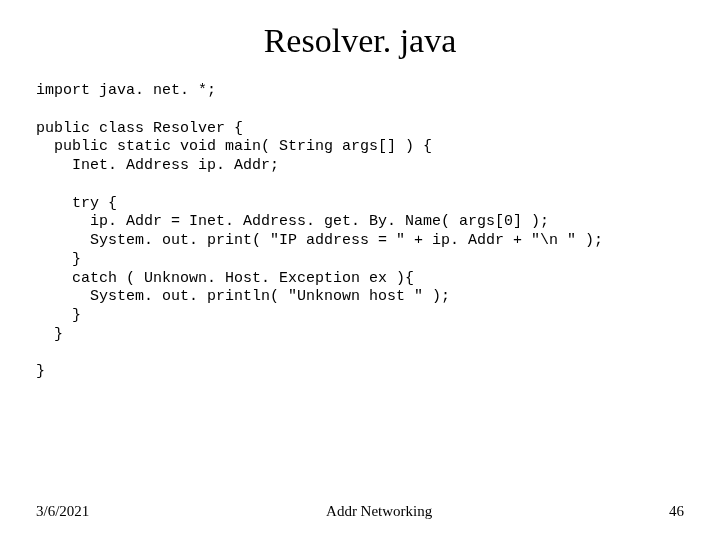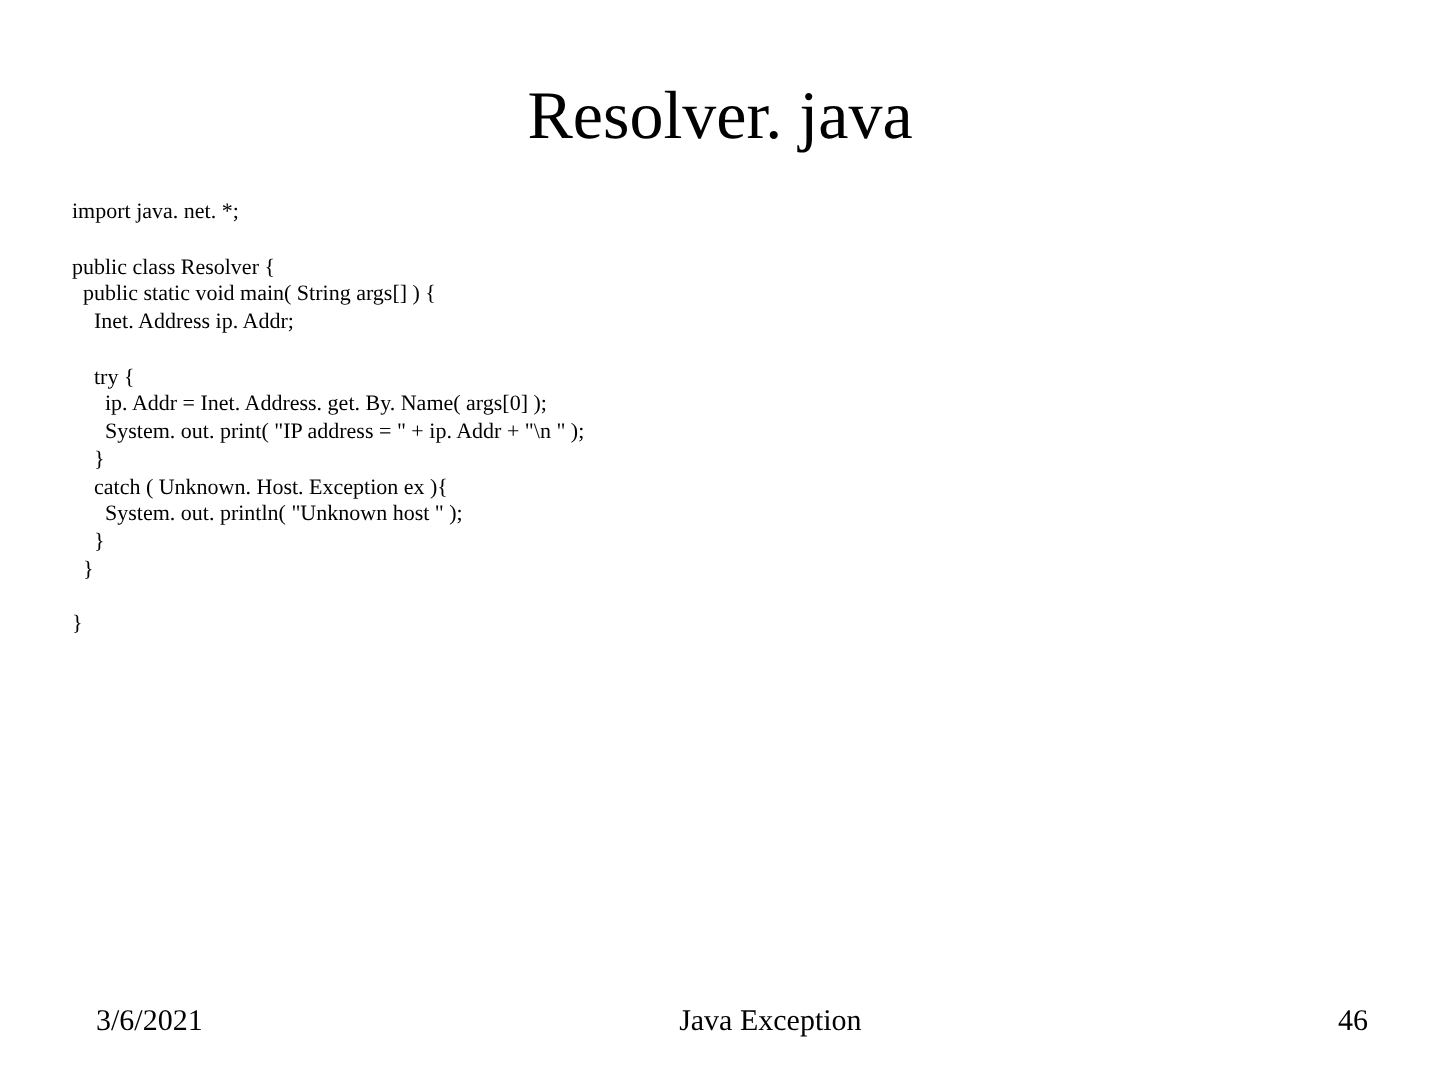--- a/index.html
+++ b/index.html
@@ -9,39 +9,39 @@
     color:#000;
     width:720px;
     height:540px;
     position:relative;
     box-sizing:border-box;
   }
   .slide{
     position:relative;
     width:720px;
     height:540px;
-    padding:34px 36px 0 36px;
+    padding:16px 36px 0 36px;
     box-sizing:border-box;
   }
   .title{
     text-align:center;
     font-size:34px;
     margin:6px 0 22px 0;
     font-weight:400;
   }
   .code{
-    font-family:Liberation Serif, serif;
-    font-size:11px;
+    font-family:Liberation Mono, monospace;
+    font-size:15px;
     white-space:pre;
     line-height:1.25;
   }
   .footer{
     position:absolute;
     bottom:20px;
-    left:12px;
+    left:0;
     right:0;
     padding:0 36px;
     font-size:15px;
     display:flex;
     justify-content:space-between;
   }
 </style>
 </head>
 <body>
 
@@ -58,16 +58,16 @@
       System. out. print( "IP address = " + ip. Addr + "\n " );
     }
     catch ( Unknown. Host. Exception ex ){
       System. out. println( "Unknown host " );
     }
   }
 
 }</div>
   <div class="footer">
     <span>3/6/2021</span>
-    <span>Java Exception</span>
+    <span>Addr Networking</span>
     <span>46</span>
   </div>
 </div>
 
 </body></html>

